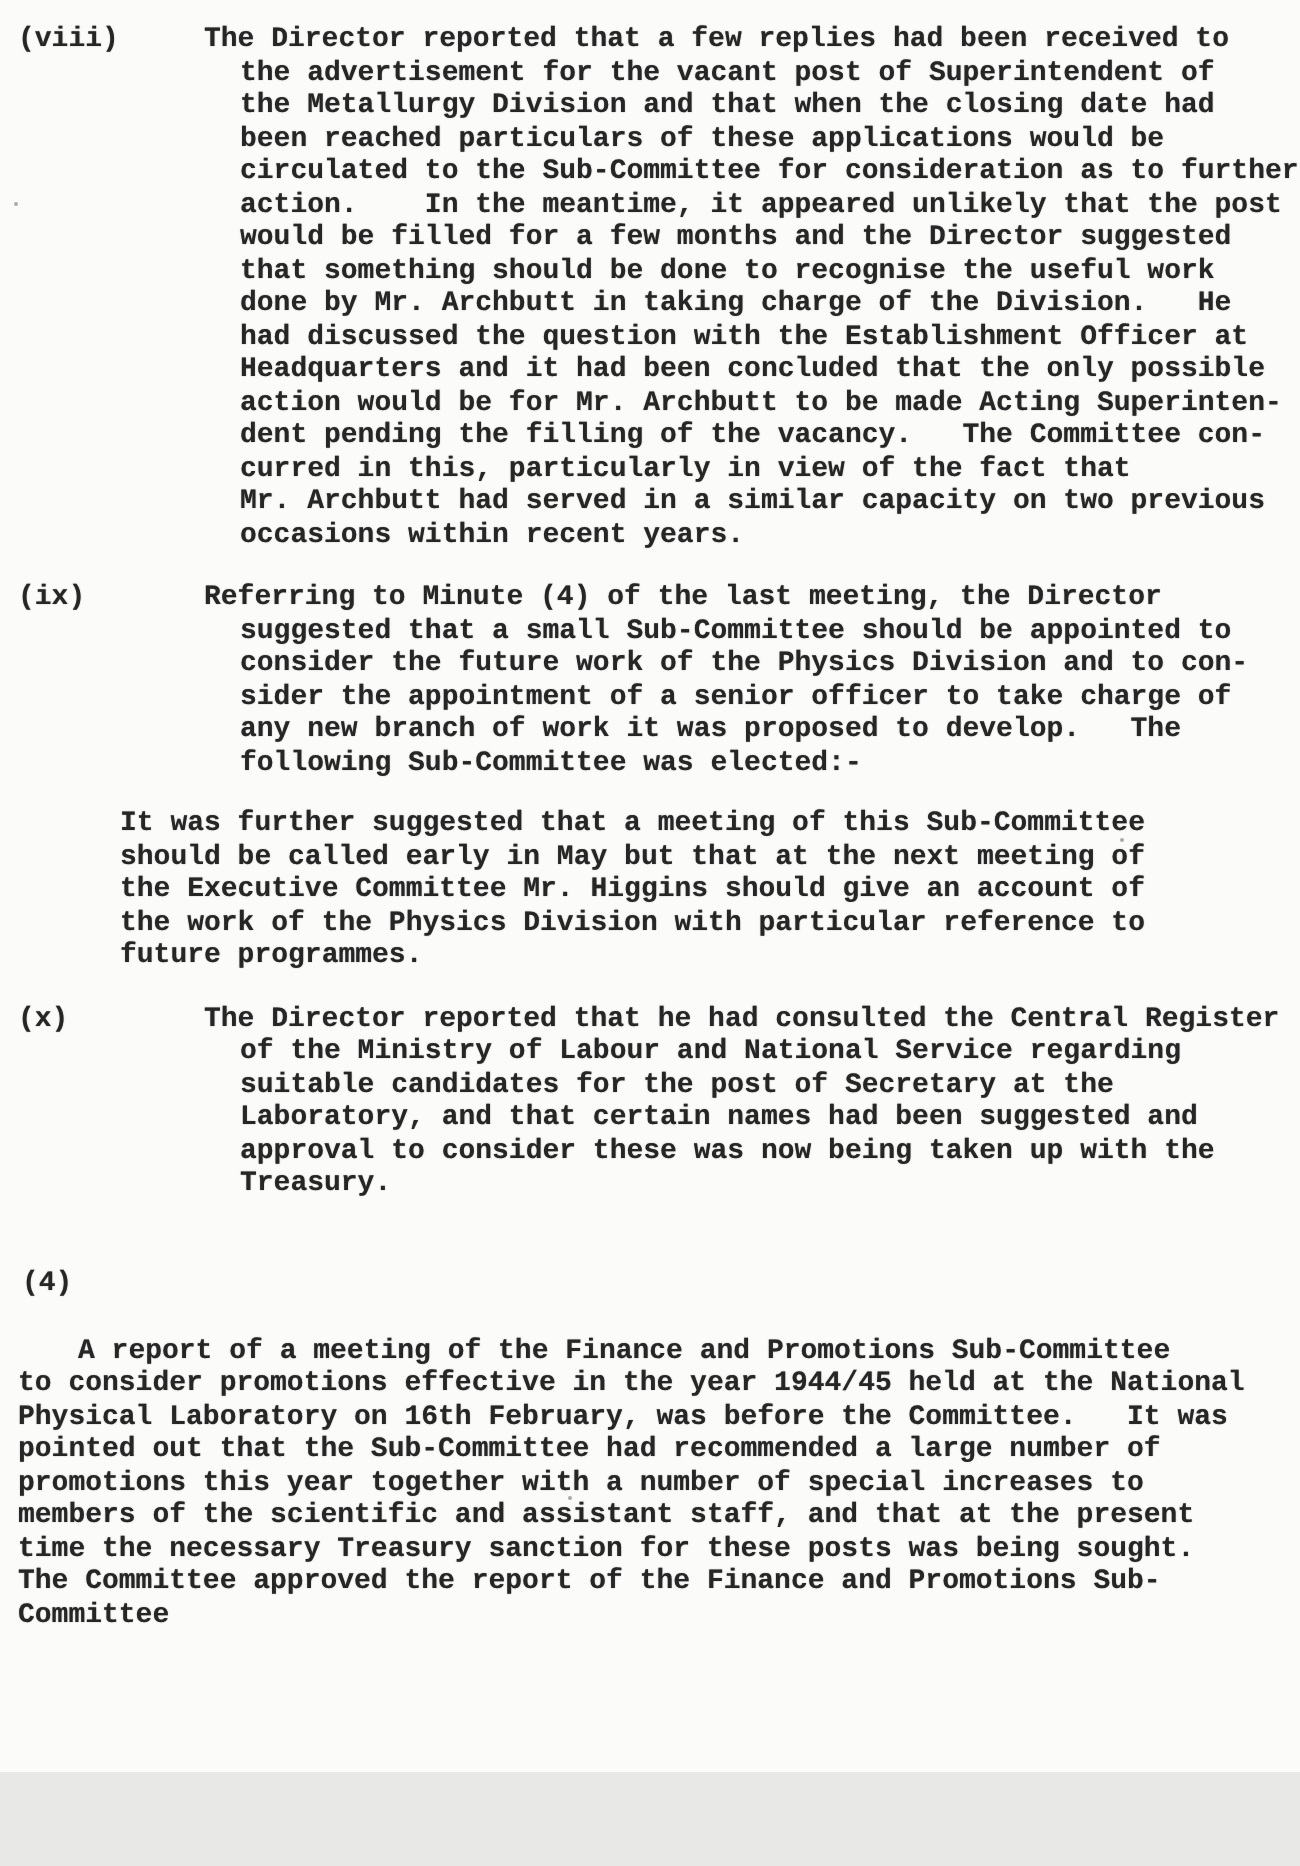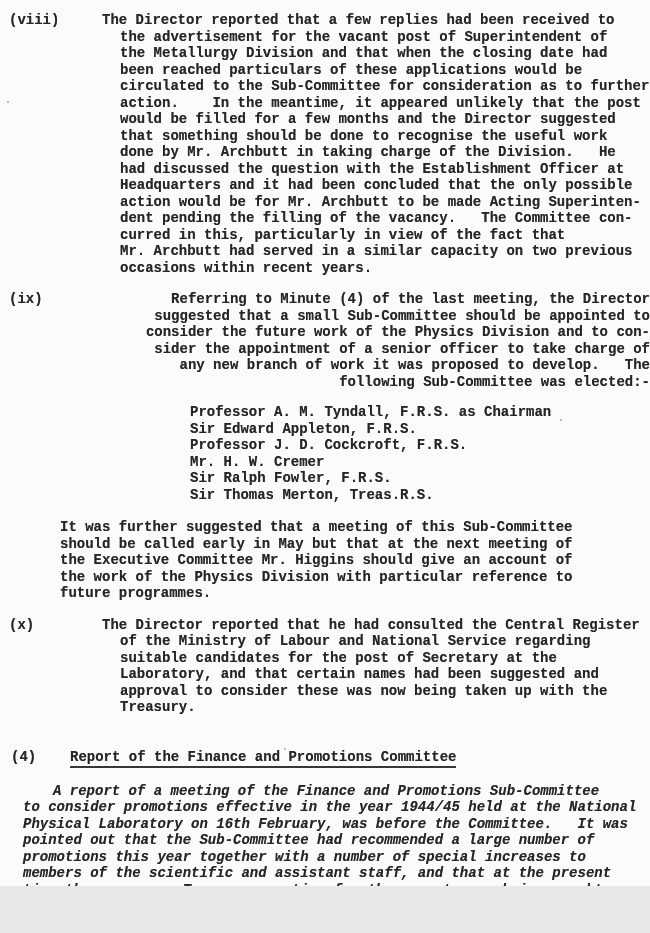--- a/index.html
+++ b/index.html
@@ -33,44 +33,43 @@
   .minute-item .marker {
     position: absolute;
     left: 9px;
     top: 0;
   }
   .minute-item .body {
     padding-left: 120px;
     text-indent: -18px; 
   }
   #item-viii { margin-bottom: 15px; }
-  #item-ix   { margin-bottom: 14px; text-align: right; }
+  #item-ix   { margin-bottom: 14px; }
   #name-list { padding-left: 190px; margin-bottom: 16px; }
   #followup  { padding-left: 60px; margin-bottom: 15px; }
   #item-x    { margin-bottom: 33px; }
   .section-heading-row {
     position: relative;
     height: 20px;
     margin-bottom: 14px;
   }
   .section-heading-row .marker {
     position: absolute;
     left: 11px;
     top: 0;
   }
   .section-heading {
     display: inline-block;
     margin-left: 70px;
     border-bottom: 2px solid rgba(38,38,38,0.92);
     padding-bottom: 1px;
   }
   #final-paragraph {
-    margin-left: 23px;
+    margin-left: 9px;
     text-indent: 30px; 
-    font-style: italic;
   }
   .speck {
     position: absolute;
     border-radius: 50%;
     background: rgba(70,70,70,0.45);
   }
   #speck-1 { left: 7px;   top: 101px; width: 2px; height: 2px; }
   #speck-2 { left: 284px; top: 748px; width: 2px; height: 2px; }
   #speck-3 { left: 560px; top: 419px; width: 2px; height: 2px; }
 </style>
@@ -102,46 +101,39 @@
   <div class="minute-item" id="item-ix">
     <span class="marker mono">(ix)</span>
     <div class="mono body">Referring to Minute (4) of the last meeting, the Director
 suggested that a small Sub-Committee should be appointed to
 consider the future work of the Physics Division and to con-
 sider the appointment of a senior officer to take charge of
 any new branch of work it was proposed to develop.   The
 following Sub-Committee was elected:-</div>
   </div>
 
-  <div class="mono" id="name-list">Professor A. M. Tyndall, F.R.S. as Chairman
-Sir Edward Appleton, F.R.S.
-Professor J. D. Cockcroft, F.R.S.
-Mr. H. W. Cremer
-Sir Ralph Fowler, F.R.S.
-Sir Thomas Merton, Treas.R.S.</div>
 
   <div class="mono" id="followup">It was further suggested that a meeting of this Sub-Committee
 should be called early in May but that at the next meeting of
 the Executive Committee Mr. Higgins should give an account of
 the work of the Physics Division with particular reference to
 future programmes.</div>
 
   <div class="minute-item" id="item-x">
     <span class="marker mono">(x)</span>
     <div class="mono body">The Director reported that he had consulted the Central Register
 of the Ministry of Labour and National Service regarding
 suitable candidates for the post of Secretary at the
 Laboratory, and that certain names had been suggested and
 approval to consider these was now being taken up with the
 Treasury.</div>
   </div>
 
   <div class="section-heading-row">
     <span class="marker mono">(4)</span>
-    <span class="section-heading mono">Report of the Finance and Promotions Committee</span>
   </div>
 
   <div class="mono" id="final-paragraph">A report of a meeting of the Finance and Promotions Sub-Committee
 to consider promotions effective in the year 1944/45 held at the National
 Physical Laboratory on 16th February, was before the Committee.   It was
 pointed out that the Sub-Committee had recommended a large number of
 promotions this year together with a number of special increases to
 members of the scientific and assistant staff, and that at the present
 time the necessary Treasury sanction for these posts was being sought.
 The Committee approved the report of the Finance and Promotions Sub-

